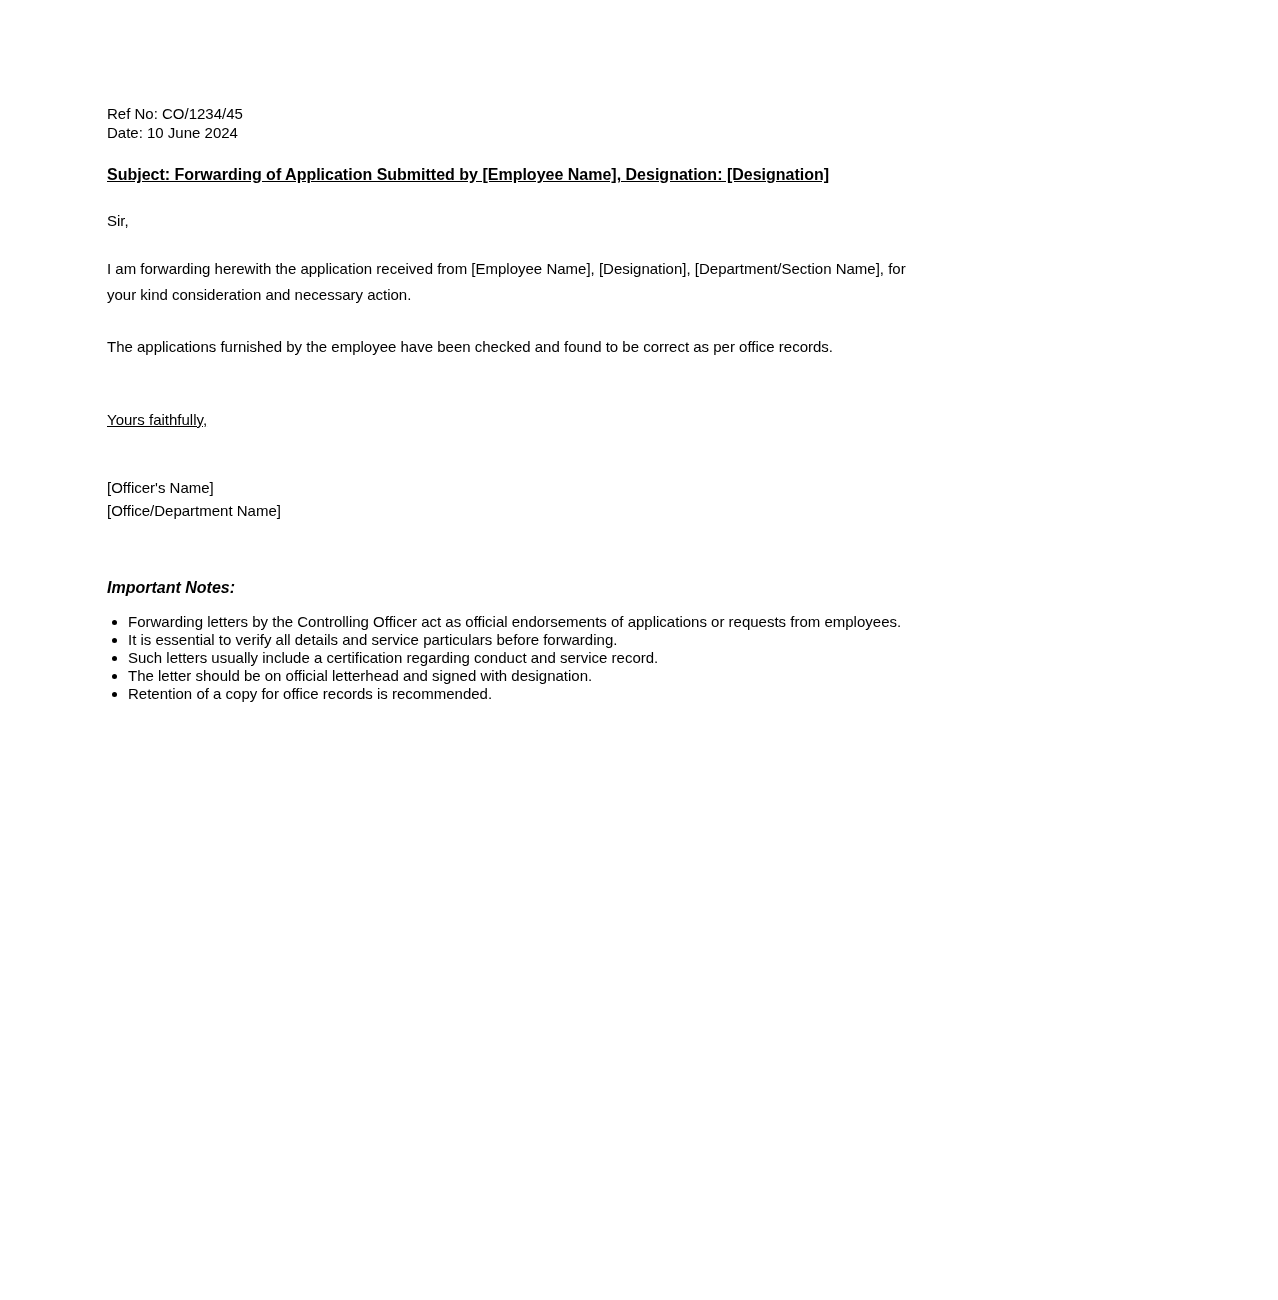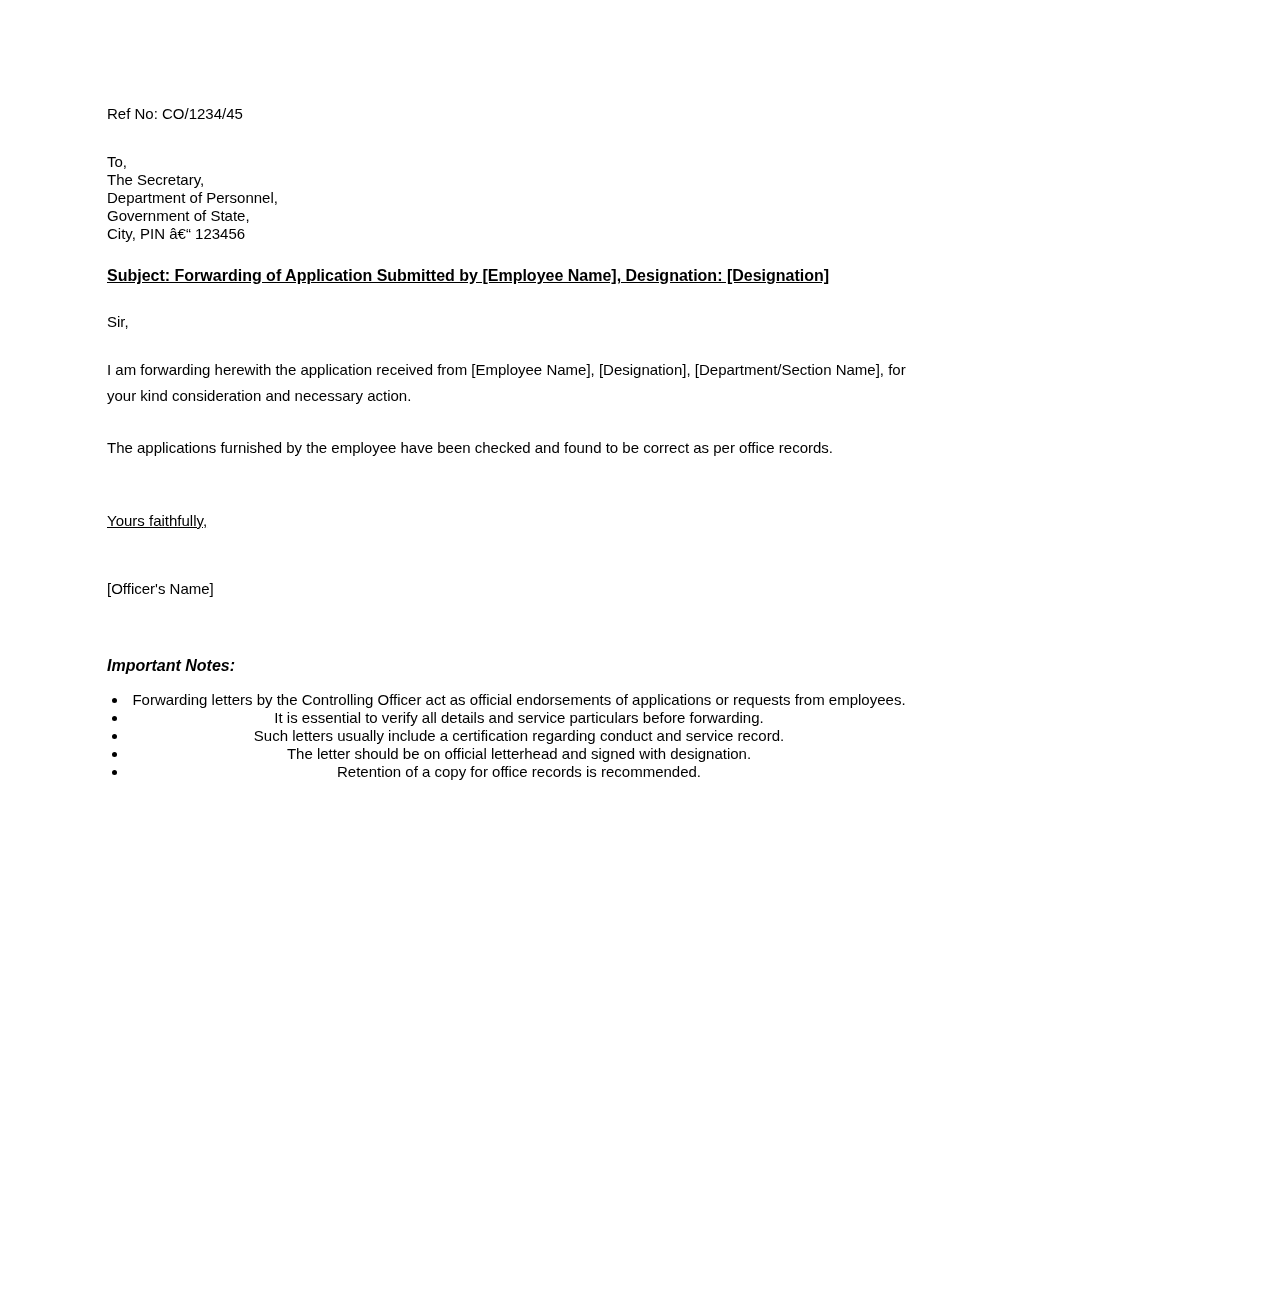--- a/index.html
+++ b/index.html
@@ -61,51 +61,45 @@
     font-weight: bold;
     line-height: 19px;
     font-style: italic;
   }
   .notes-list {
     margin: 16px 0 0 0;
     padding-left: 21px;
   }
   .notes-list li {
     line-height: 18px;
-    text-align: center;
   }
 </style>
 </head>
 <body>
 
 <div class="page">
 
   <div class="ref-block">
     <div>Ref No: CO/1234/45</div>
+    <div>Date: 10 June 2024</div>
   </div>
 
-  <div class="addr-block">
-    <div>To,</div>
-    <div>The Secretary,</div>
-    <div>Department of Personnel,</div>
-    <div>Government of State,</div>
-    <div>City, PIN â€“ 123456</div>
-  </div>
 
   <p class="subject">Subject: Forwarding of Application Submitted by [Employee Name], Designation: [Designation]</p>
 
   <p class="salutation">Sir,</p>
 
   <p class="para">I am forwarding herewith the application received from [Employee Name], [Designation], [Department/Section Name], for your kind consideration and necessary action.</p>
   <p class="para">The applications furnished by the employee have been checked and found to be correct as per office records.</p>
 
   <p class="closing">Yours faithfully,</p>
 
   <div class="sig-block">
     <div>[Officer's Name]</div>
+    <div>[Office/Department Name]</div>
   </div>
 
   <p class="notes-heading">Important Notes:</p>
 
   <ul class="notes-list">
     <li>Forwarding letters by the Controlling Officer act as official endorsements of applications or requests from employees.</li>
     <li>It is essential to verify all details and service particulars before forwarding.</li>
     <li>Such letters usually include a certification regarding conduct and service record.</li>
     <li>The letter should be on official letterhead and signed with designation.</li>
     <li>Retention of a copy for office records is recommended.</li>

